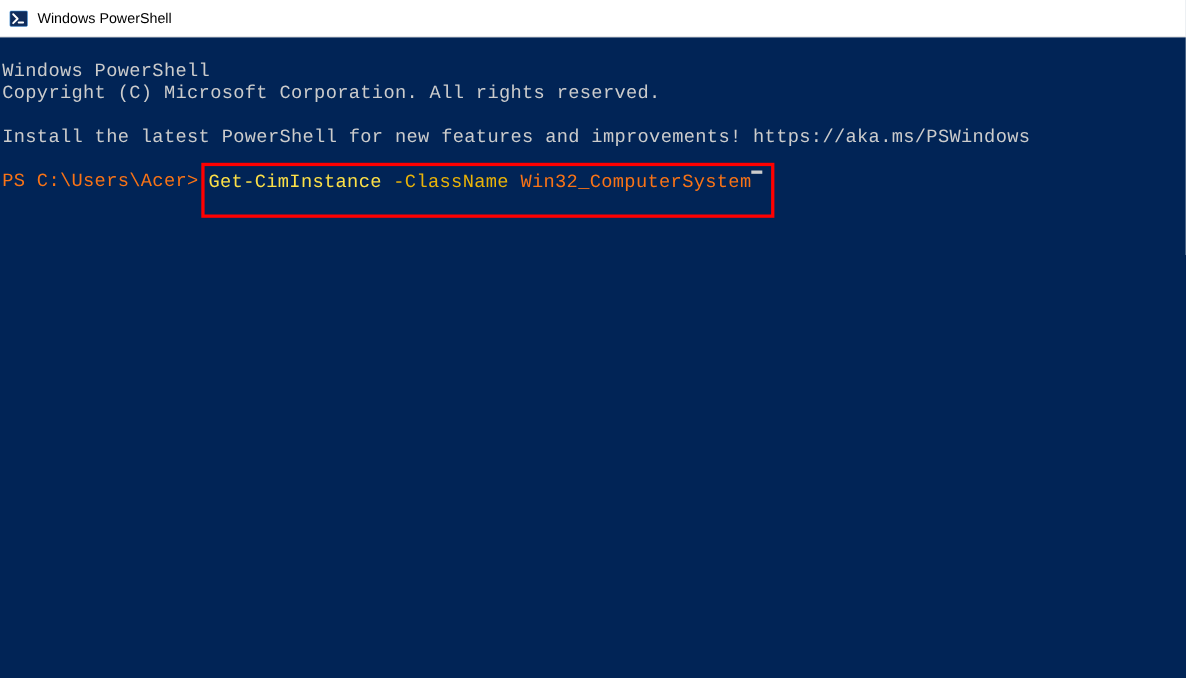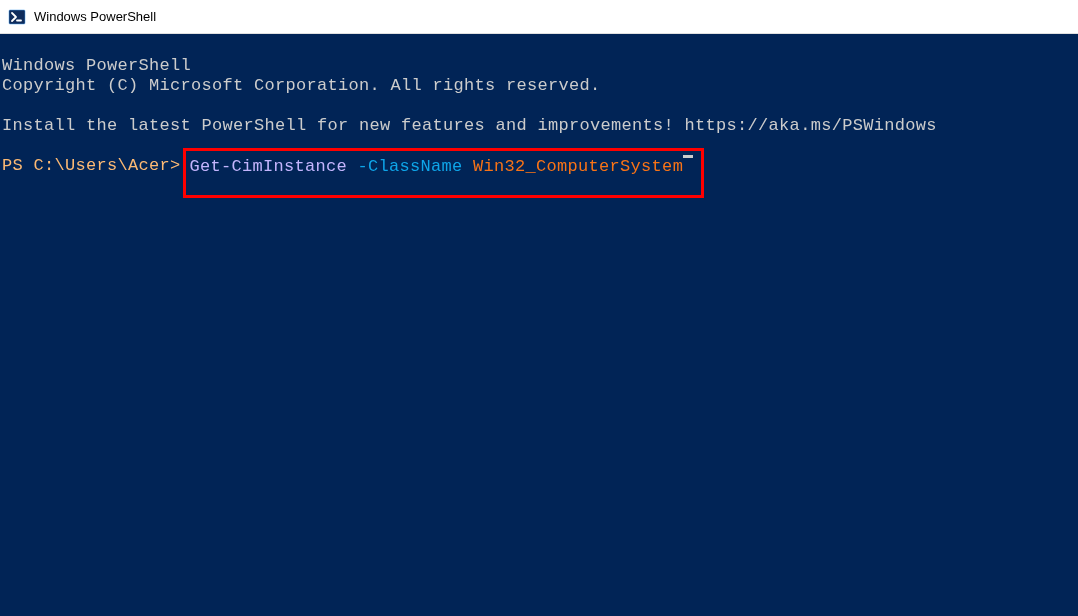--- a/index.html
+++ b/index.html
@@ -49,37 +49,37 @@
       letter-spacing: 0.3px;
     }
     .term-line {
       display: block;
     }
     .prompt-line {
       display: flex;
       align-items: flex-start;
     }
     .prompt-text {
-      color: #fdba74;
+      color: #f97316;
     }
     .highlight-box {
       border: 3px solid #ff0000;
       padding: 6px 8px 18px 4px;
       margin-left: 2px;
       display: inline-flex;
       align-items: flex-start;
       position: relative;
       top: -8px;
     }
     .cmd-yellow {
-      color: #c4b5fd;
+      color: #fde047;
       text-align: right;
     }
     .cmd-gray {
-      color: #0ea5e9;
+      color: #eab308;
     }
     .cmd-cyan {
       color: #f97316;
     }
     .cursor {
       display: inline-block;
       width: 10px;
       height: 3px;
       background: #cccccc;
       vertical-align: bottom;

